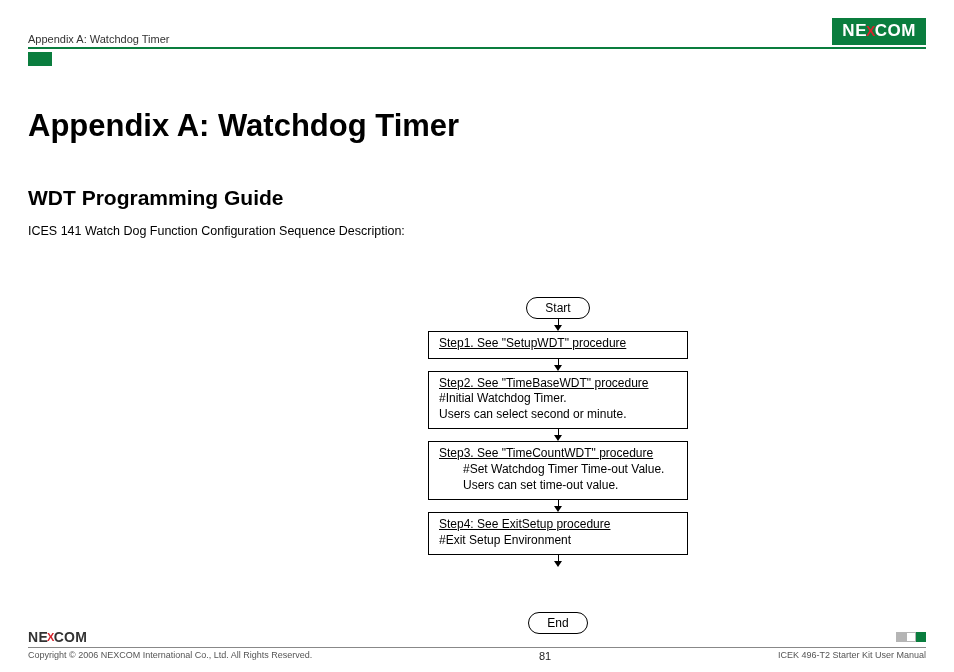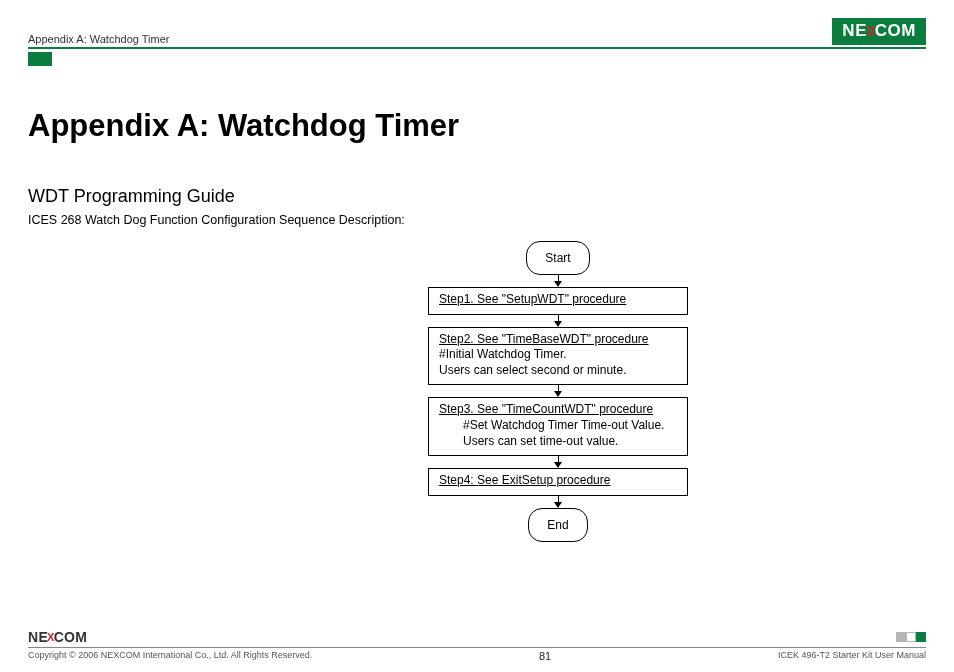--- a/index.html
+++ b/index.html
@@ -36,29 +36,30 @@
     font-weight: bold;
     font-size: 17px;
     padding: 3px 10px 4px 10px;
     letter-spacing: 0.5px;
     display: inline-flex;
     align-items: center;
   }
   .logo-x { color: #d4232b; font-size: 14px; position: relative; top: 0; margin: 0 -1px; }
   .content { padding-top: 42px; }
   h1 { font-size: 31px; font-weight: 700; margin-bottom: 42px; }
-  h2 { font-size: 18px; font-weight: 400; margin-bottom: 6px; }
+  h2 { font-size: 21px; font-weight: 700; margin-bottom: 14px; }
   .desc { font-size: 12.5px; margin-bottom: 14px; }
 
   .flow { display: flex; flex-direction: column; align-items: center; width: 540px; margin-left: 260px; }
   .terminator {
     border: 1px solid #000;
     border-radius: 14px;
-    padding: 9px 18px;
+    padding: 3px 18px;
     font-size: 12px;
+    margin-top: 45px;
   }
   .arrow {
     height: 12px;
     display: flex;
     flex-direction: column;
     align-items: center;
   }
   .arrow-line { width: 1px; flex: 1; background: #000; }
   .arrow-head {
     width: 0; height: 0;
@@ -122,21 +123,21 @@
       <span class="logo-x">X</span>
       <span>COM</span>
   </span>
 </div>
 <div class="green-rule"></div>
 <div class="green-tab"></div>
 
 <div class="content">
   <h1>Appendix A: Watchdog Timer</h1>
   <h2>WDT Programming Guide</h2>
-  <p class="desc">ICES 268 Watch Dog Function Configuration Sequence Description:</p>
+  <p class="desc">ICES 141 Watch Dog Function Configuration Sequence Description:</p>
 
   <div class="flow">
     <div class="terminator">Start</div>
     <div class="arrow">
         <div class="arrow-line"></div>
         <div class="arrow-head"></div>
       </div>
 
     <div class="step">
       <div class="title">Step1. See "SetupWDT" procedure</div>
@@ -161,20 +162,21 @@
       <div style="white-space:pre-line;margin-left:24px;">#Set Watchdog Timer Time-out Value.
 Users can set time-out value.</div>
     </div>
     <div class="arrow">
         <div class="arrow-line"></div>
         <div class="arrow-head"></div>
       </div>
 
     <div class="step">
       <div class="title">Step4: See ExitSetup procedure</div>
+      <div style="white-space:pre-line;">#Exit Setup Environment</div>
     </div>
     <div class="arrow">
         <div class="arrow-line"></div>
         <div class="arrow-head"></div>
       </div>
 
     <div class="terminator">End</div>
   </div>
 </div>
 

